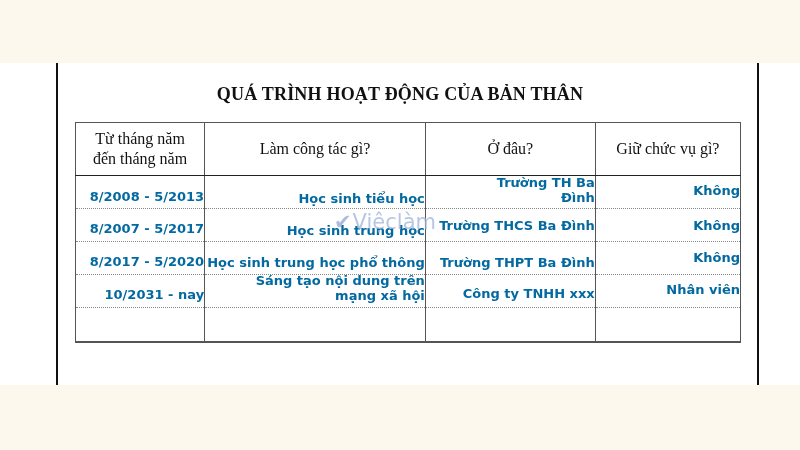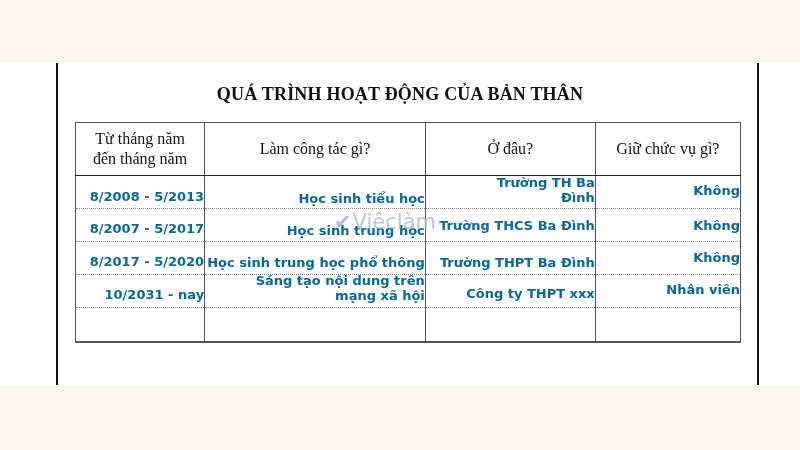--- a/index.html
+++ b/index.html
@@ -57,21 +57,21 @@
       <td><span class="dn" style="top:4px">Học sinh trung học phổ thông</span></td>
       <td><span class="dn" style="top:4px">Trường THPT Ba Đình</span></td>
       <td><span class="up" style="top:-1px">Không</span></td>
     </tr>
     <tr>
       <td><span class="dn" style="top:3px">10/2031 - nay</span></td>
       <td>
         <div style="position:relative;top:-3px">Sáng tạo nội dung trên</div>
         <div style="position:relative;top:-3px">mạng xã hội</div>
       </td>
-      <td><span class="dn" style="top:2px">Công ty THPT xxx</span></td>
+      <td><span class="dn" style="top:2px">Công ty TNHH xxx</span></td>
       <td><span class="up" style="top:-2px">Nhân viên</span></td>
     </tr>
     <tr class="last">
       <td></td>
       <td></td>
       <td></td>
       <td></td>
     </tr>
   </tbody>
 </table>

